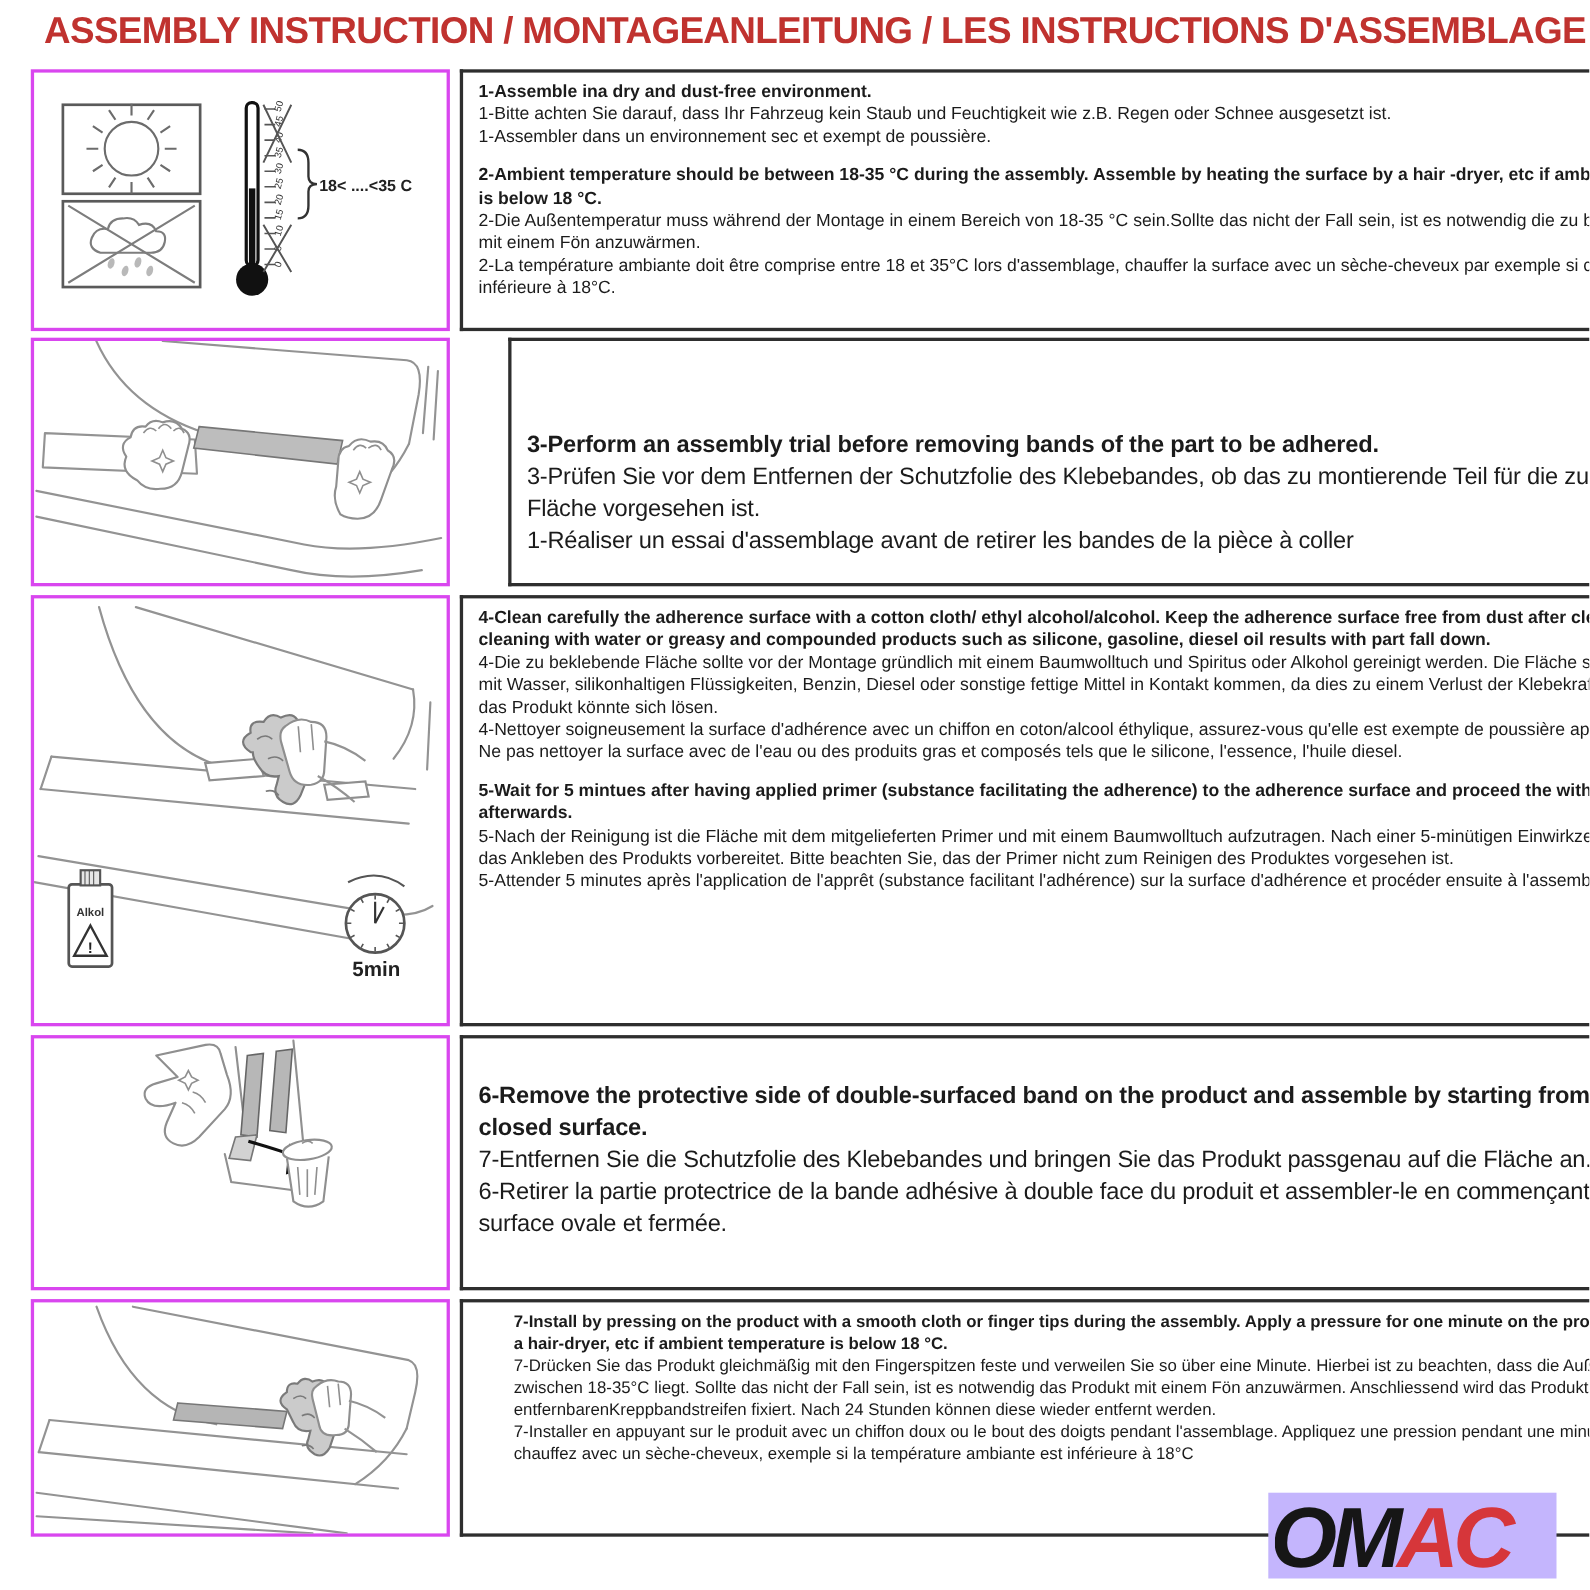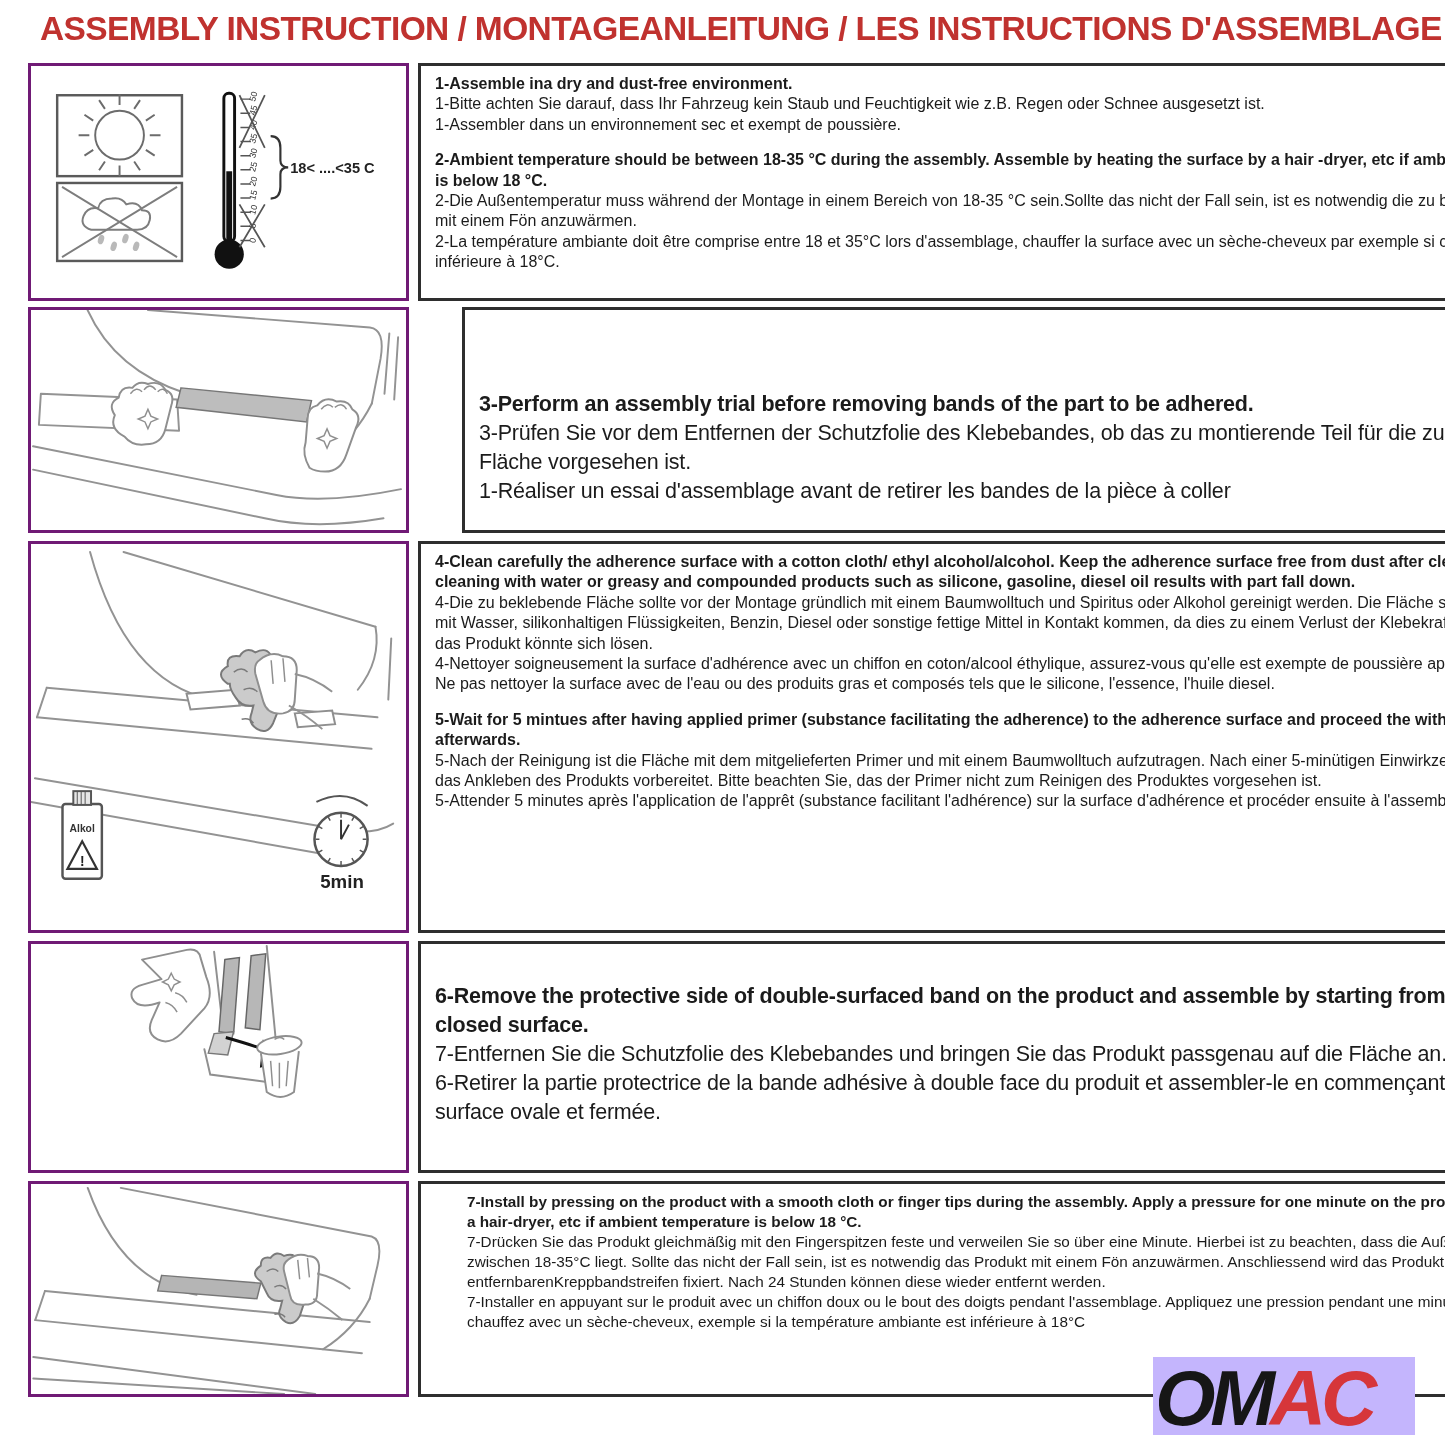--- a/index.html
+++ b/index.html
@@ -7,21 +7,21 @@
         font-family:"Liberation Sans",sans-serif;color:#1b1b1b;}
   .title{position:absolute;left:40px;top:9px;font-size:34px;font-weight:bold;color:#c0322f;
          white-space:nowrap;letter-spacing:-0.6px;transform:scaleX(0.985);transform-origin:left top;}
   .row{position:absolute;left:28px;width:1404px;}
   #row1{top:63px;height:238px}
   #row2{top:307px;height:226px}
   #row3{top:541px;height:392px}
   #row4{top:941px;height:232px}
   #row5{top:1181px;height:216px}
   .illu{position:absolute;left:0;top:0;width:381px;height:100%;box-sizing:border-box;
-        border:3px solid #701a75;background:#fff;}
+        border:3px solid #d946ef;background:#fff;}
   .illu svg{display:block;width:100%;height:100%;}
   .textbox{position:absolute;left:390px;top:0;width:1188px;height:100%;box-sizing:border-box;
            border:3px solid #2e2e2e;border-right:12px solid #101010;background:#fff;
            padding:8px 14px;overflow:hidden;}
   .para{margin:0;}
   .para.b{font-weight:bold;}
   .tb-small .para{font-size:16px;line-height:20.4px;}
   .tb-xsmall .para{font-size:15.3px;line-height:20px;margin-left:32px;}
   .tb-large .para{font-size:21.5px;line-height:29px;letter-spacing:-0.2px;}
   .tb-small .para.spacer{height:15px;}

